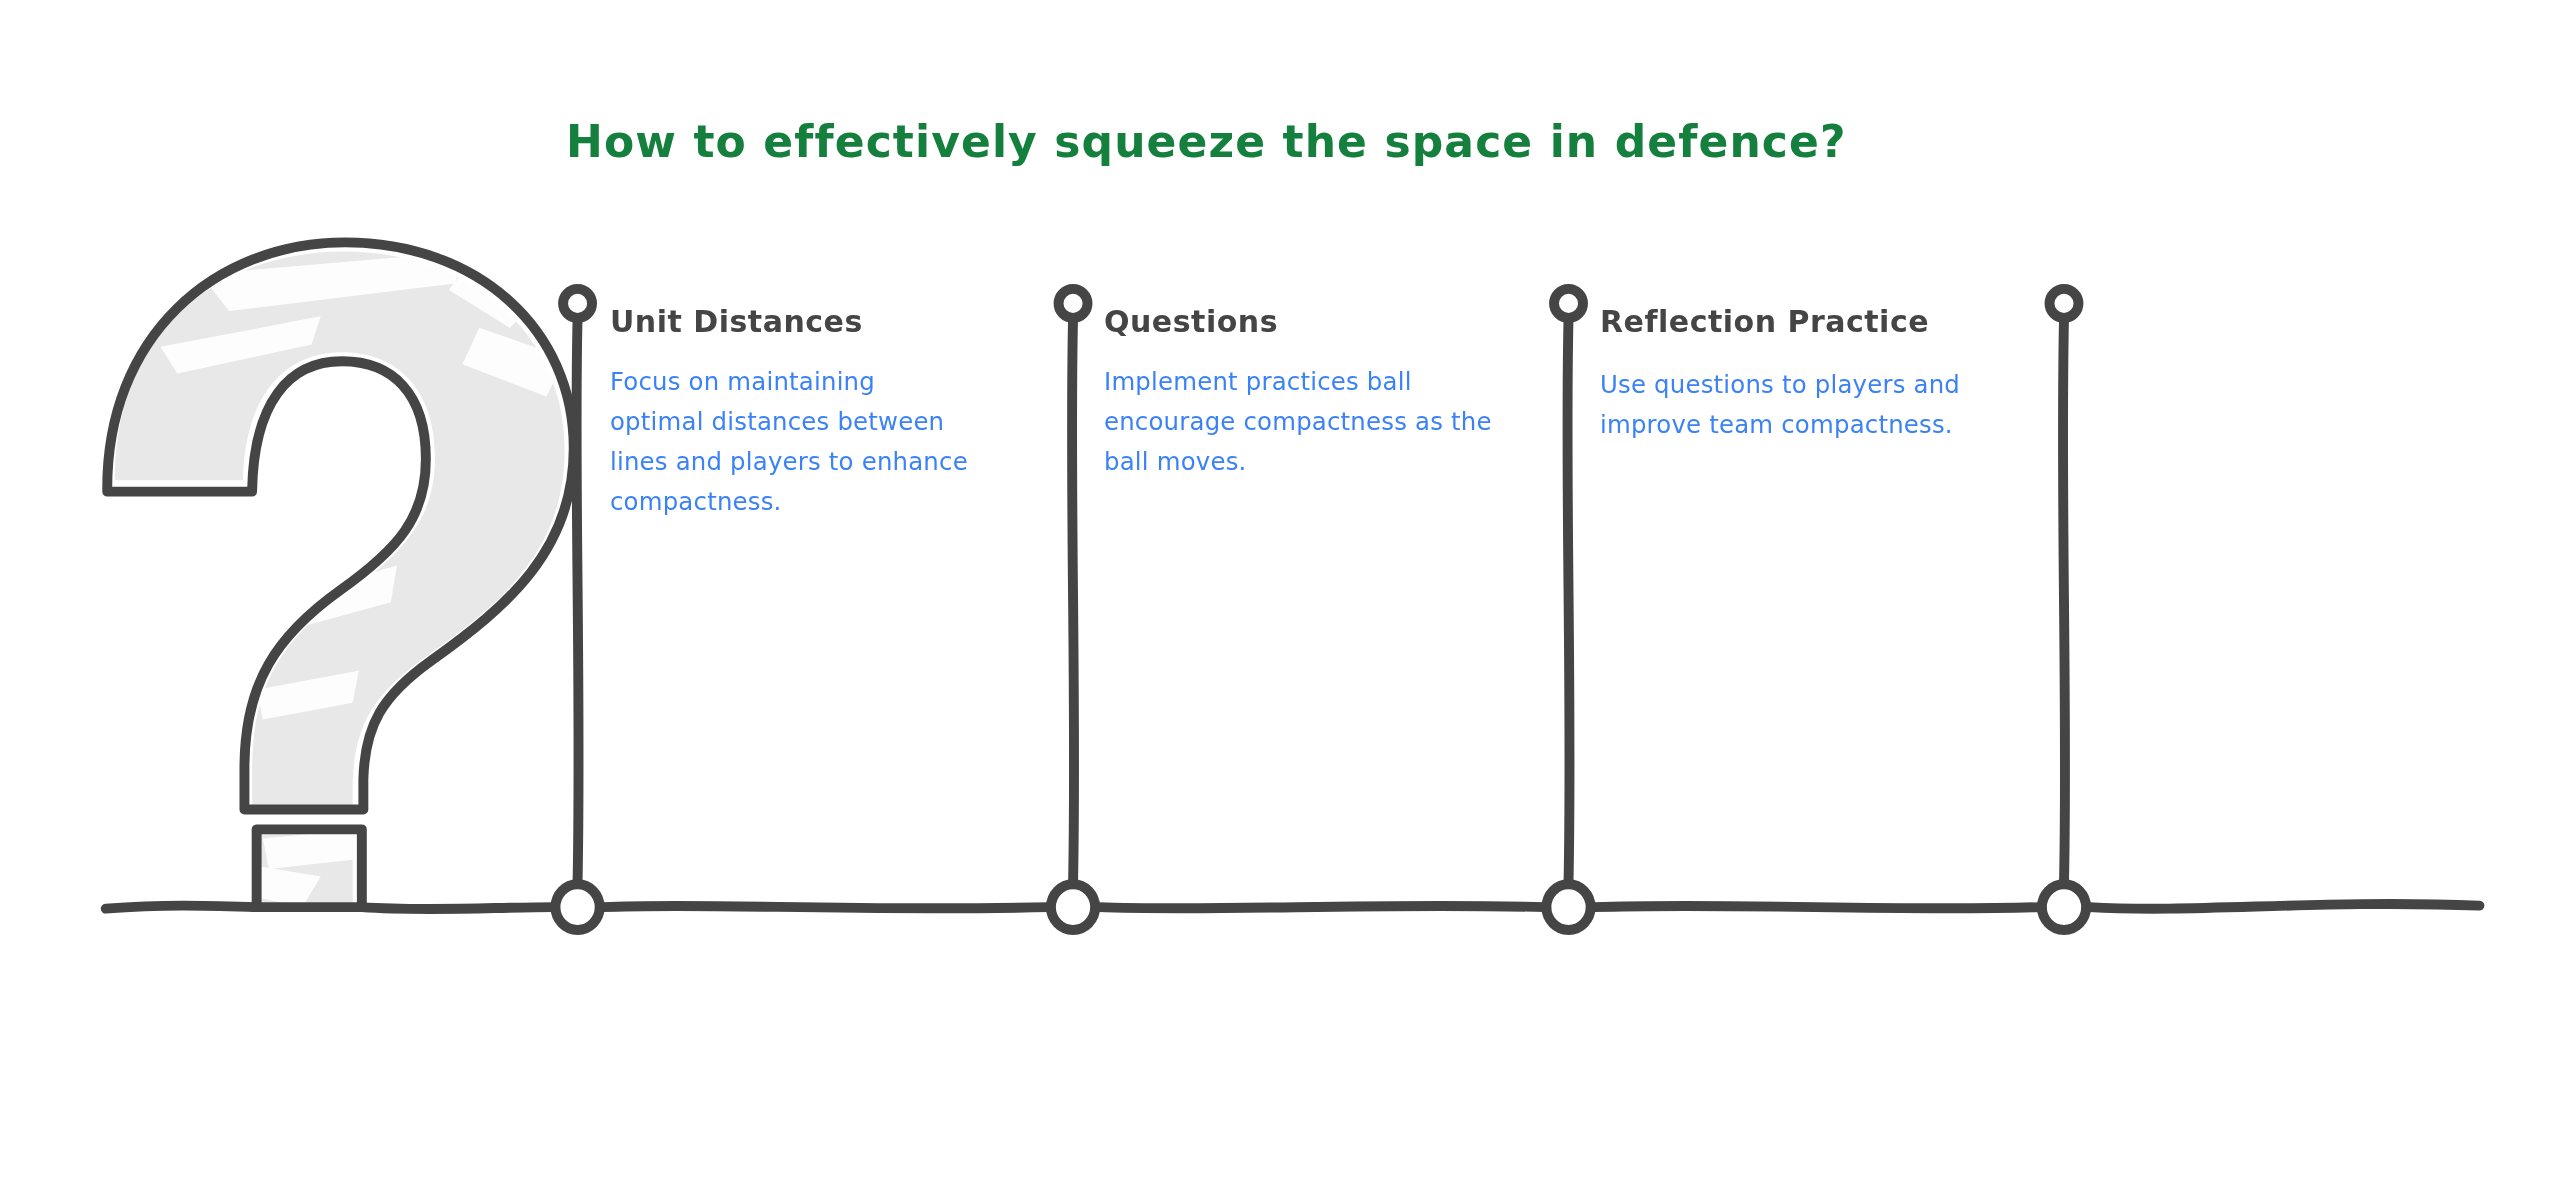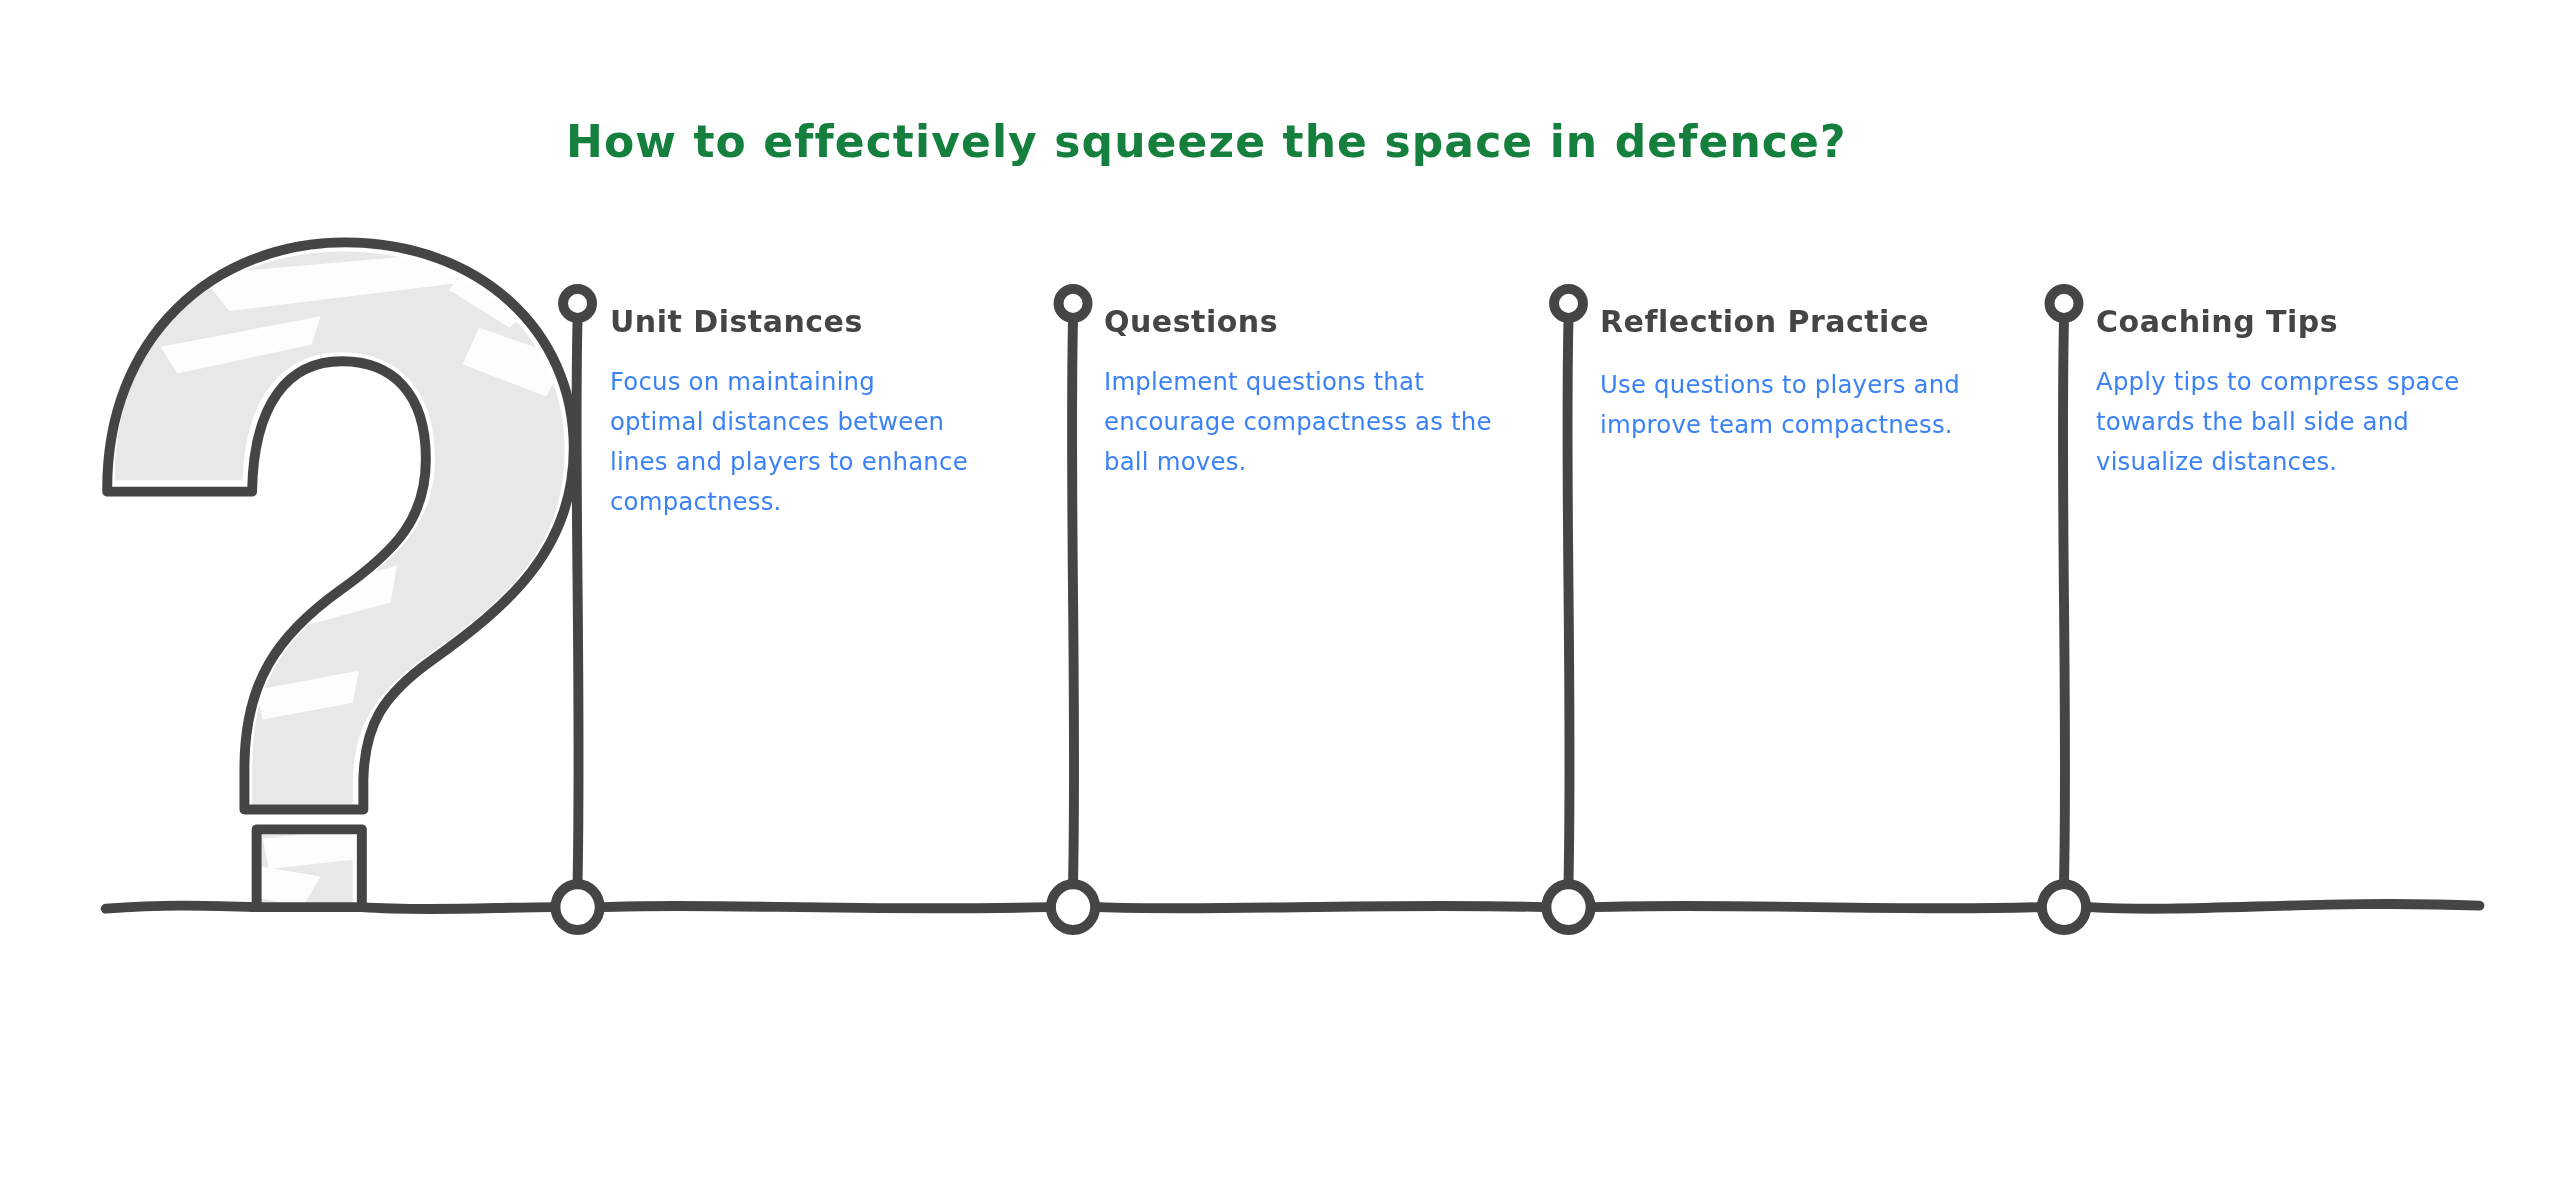--- a/index.html
+++ b/index.html
@@ -163,27 +163,23 @@
 
   </svg>
 
   <div class="col col-1">
     <div class="col-heading">Unit Distances</div>
     <div class="col-body">Focus on maintaining optimal distances between lines and players to enhance compactness.</div>
   </div>
 
   <div class="col col-2">
     <div class="col-heading">Questions</div>
-    <div class="col-body">Implement questions that encourage compactness as the ball moves.</div>
+    <div class="col-body">Implement practices ball encourage compactness as the ball moves.</div>
   </div>
 
   <div class="col col-3">
     <div class="col-heading">Reflection Practice</div>
     <div class="col-body">Use questions to players and improve team compactness.</div>
   </div>
 
-  <div class="col col-4">
-    <div class="col-heading">Coaching Tips</div>
-    <div class="col-body">Apply tips to compress space towards the ball side and visualize distances.</div>
-  </div>
 
 </div>
 
 
 </body></html>

